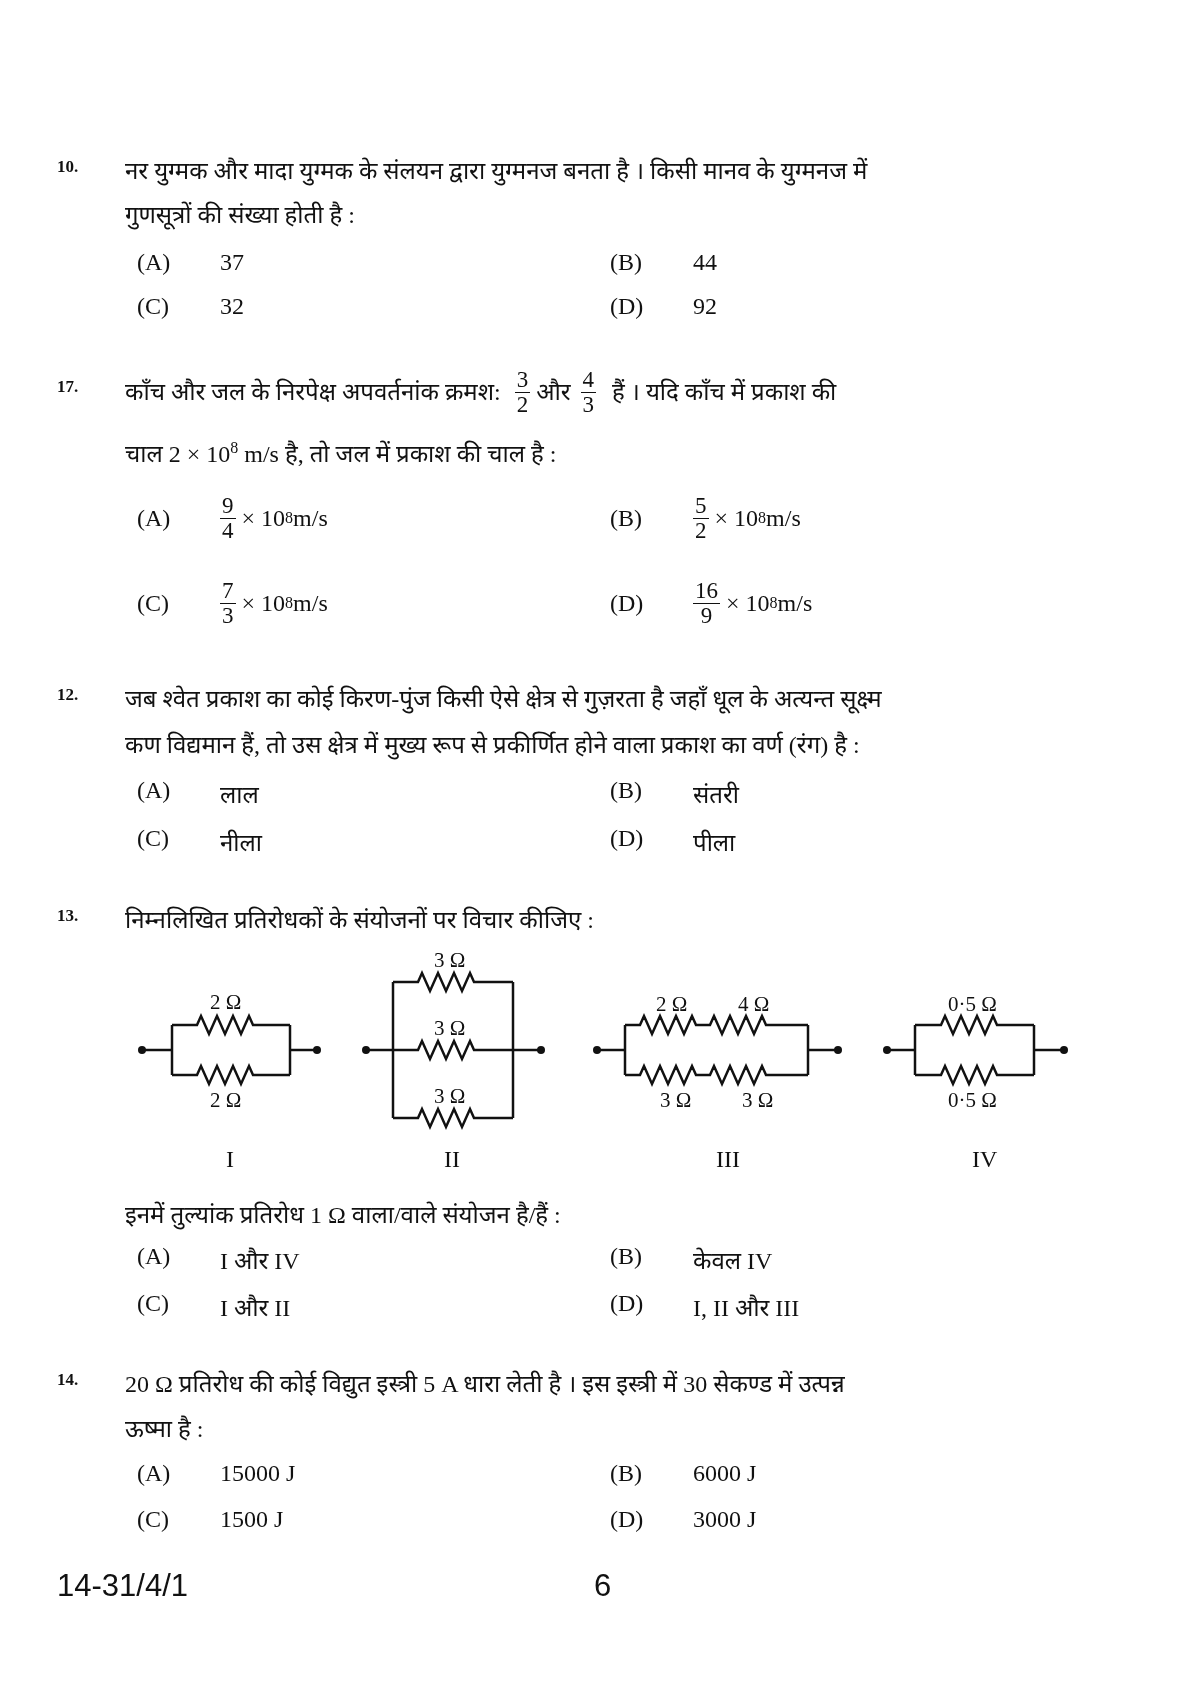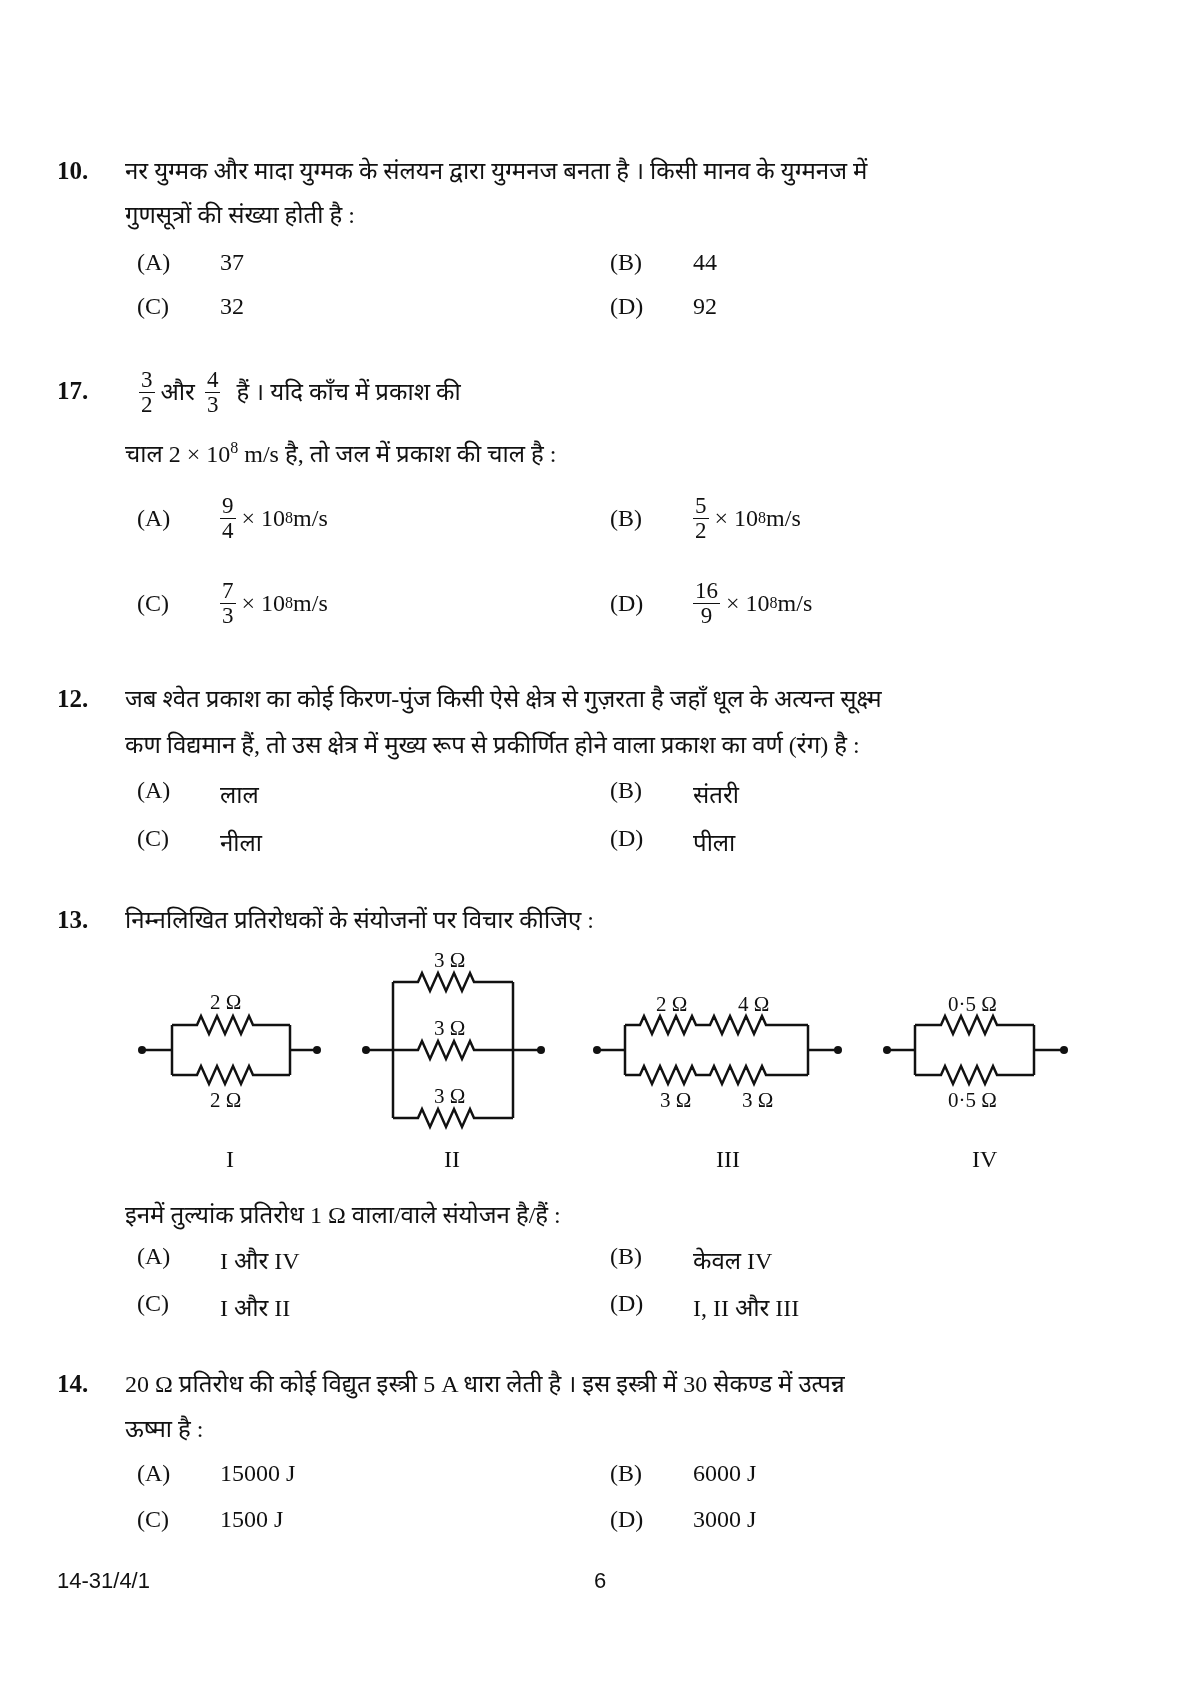--- a/index.html
+++ b/index.html
@@ -1,32 +1,32 @@
 <!DOCTYPE html>
 <html><head>
 <meta charset="utf-8">
 <style>
   html, body { margin: 0; padding: 0; background: #ffffff; }
   body { width: 1190px; height: 1683px; position: relative; overflow: hidden;
          font-family: "Liberation Serif", "DejaVu Serif", serif; color: #111; }
   .abs { position: absolute; white-space: nowrap; }
-  .qnum { font-weight: bold; font-size: 25px; left: 57px; }
+  .qnum { font-weight: bold; font-size: 17px; left: 57px; }
   .qtext { font-size: 24px; left: 125px; line-height: 30px; }
   .opt-label { font-size: 24px; }
   .opt-val { font-size: 24px; }
   .col1-label { left: 137px; }
   .col1-val { left: 220px; }
   .col2-label { left: 610px; }
   .col2-val { left: 693px; }
   .frac { display: inline-flex; flex-direction: column; align-items: center; vertical-align: middle;
           font-size: 23px; line-height: 24px; margin: 0 6px; }
   .frac .num { border-bottom: 1.5px solid #111; padding: 0 2px; }
   .frac .den { padding: 0 2px; }
   sup { font-size: 16px; }
-  .footer { font-family: "Liberation Sans", "DejaVu Sans", sans-serif; font-size: 22px; }
+  .footer { font-family: "Liberation Sans", "DejaVu Sans", sans-serif; font-size: 31px; }
   .roman { font-size: 24px; }
   .ohm { font-size: 21px; font-family: "Liberation Serif", serif; }
   svg { position: absolute; left: 0; top: 0; }
 </style>
 </head>
 <body>
 
 <div>
   <div class="abs qnum" style="top:157px">10.</div>
   <div class="abs qtext" style="top:156px">नर युग्मक और मादा युग्मक के संलयन द्वारा युग्मनज बनता है । किसी मानव के युग्मनज में</div>
@@ -38,20 +38,21 @@
   <div class="abs opt-val col2-val" style="top:249px">44</div>
   <div class="abs opt-label col1-label" style="top:293px">(C)</div>
   <div class="abs opt-val col1-val" style="top:293px">32</div>
   <div class="abs opt-label col2-label" style="top:293px">(D)</div>
   <div class="abs opt-val col2-val" style="top:293px">92</div>
 </div>
 
 <div>
   <div class="abs qnum" style="top:377px">17.</div>
   <div class="abs qtext" style="top:364px; display:flex; align-items:center; height:56px;">
+    <span>काँच और जल के निरपेक्ष अपवर्तनांक क्रमश:</span>
     <span class="frac" style="margin-left:14px">
       <span class="num">3</span>
       <span class="den">2</span>
     </span>
     <span>और</span>
     <span class="frac" style="margin-left:10px; margin-right:16px">
       <span class="num">4</span>
       <span class="den">3</span>
     </span>
     <span>हैं । यदि काँच में प्रकाश की</span>

